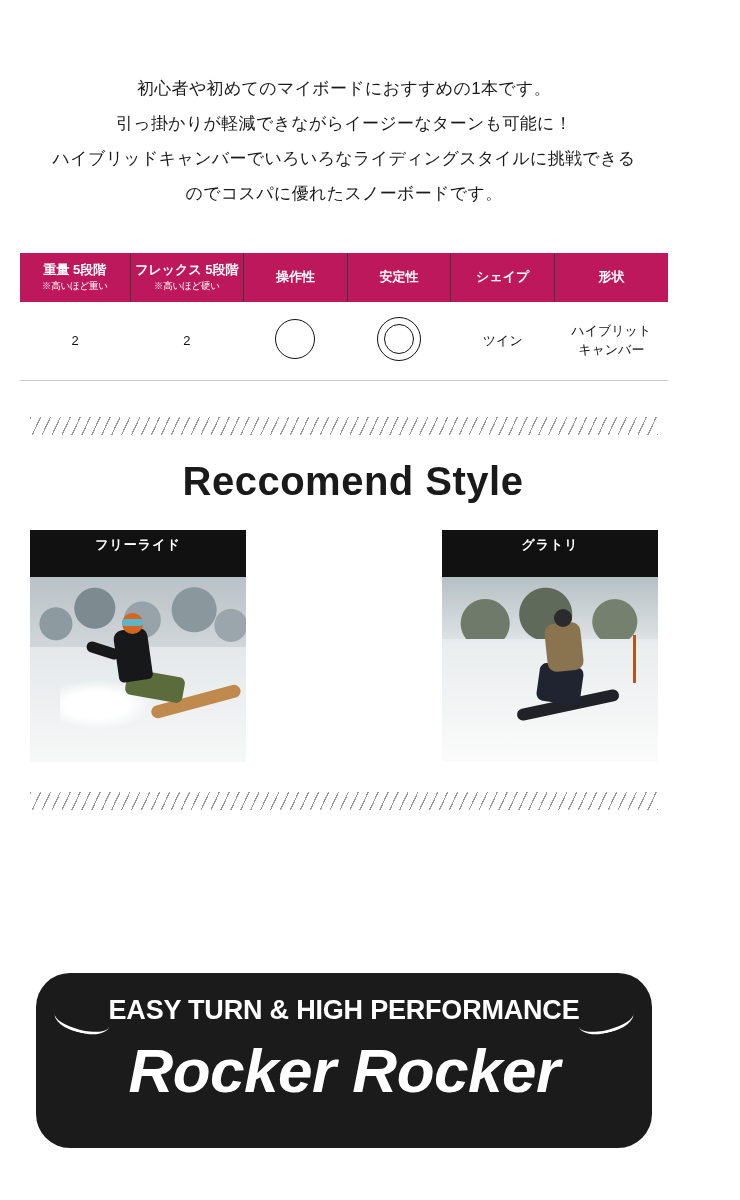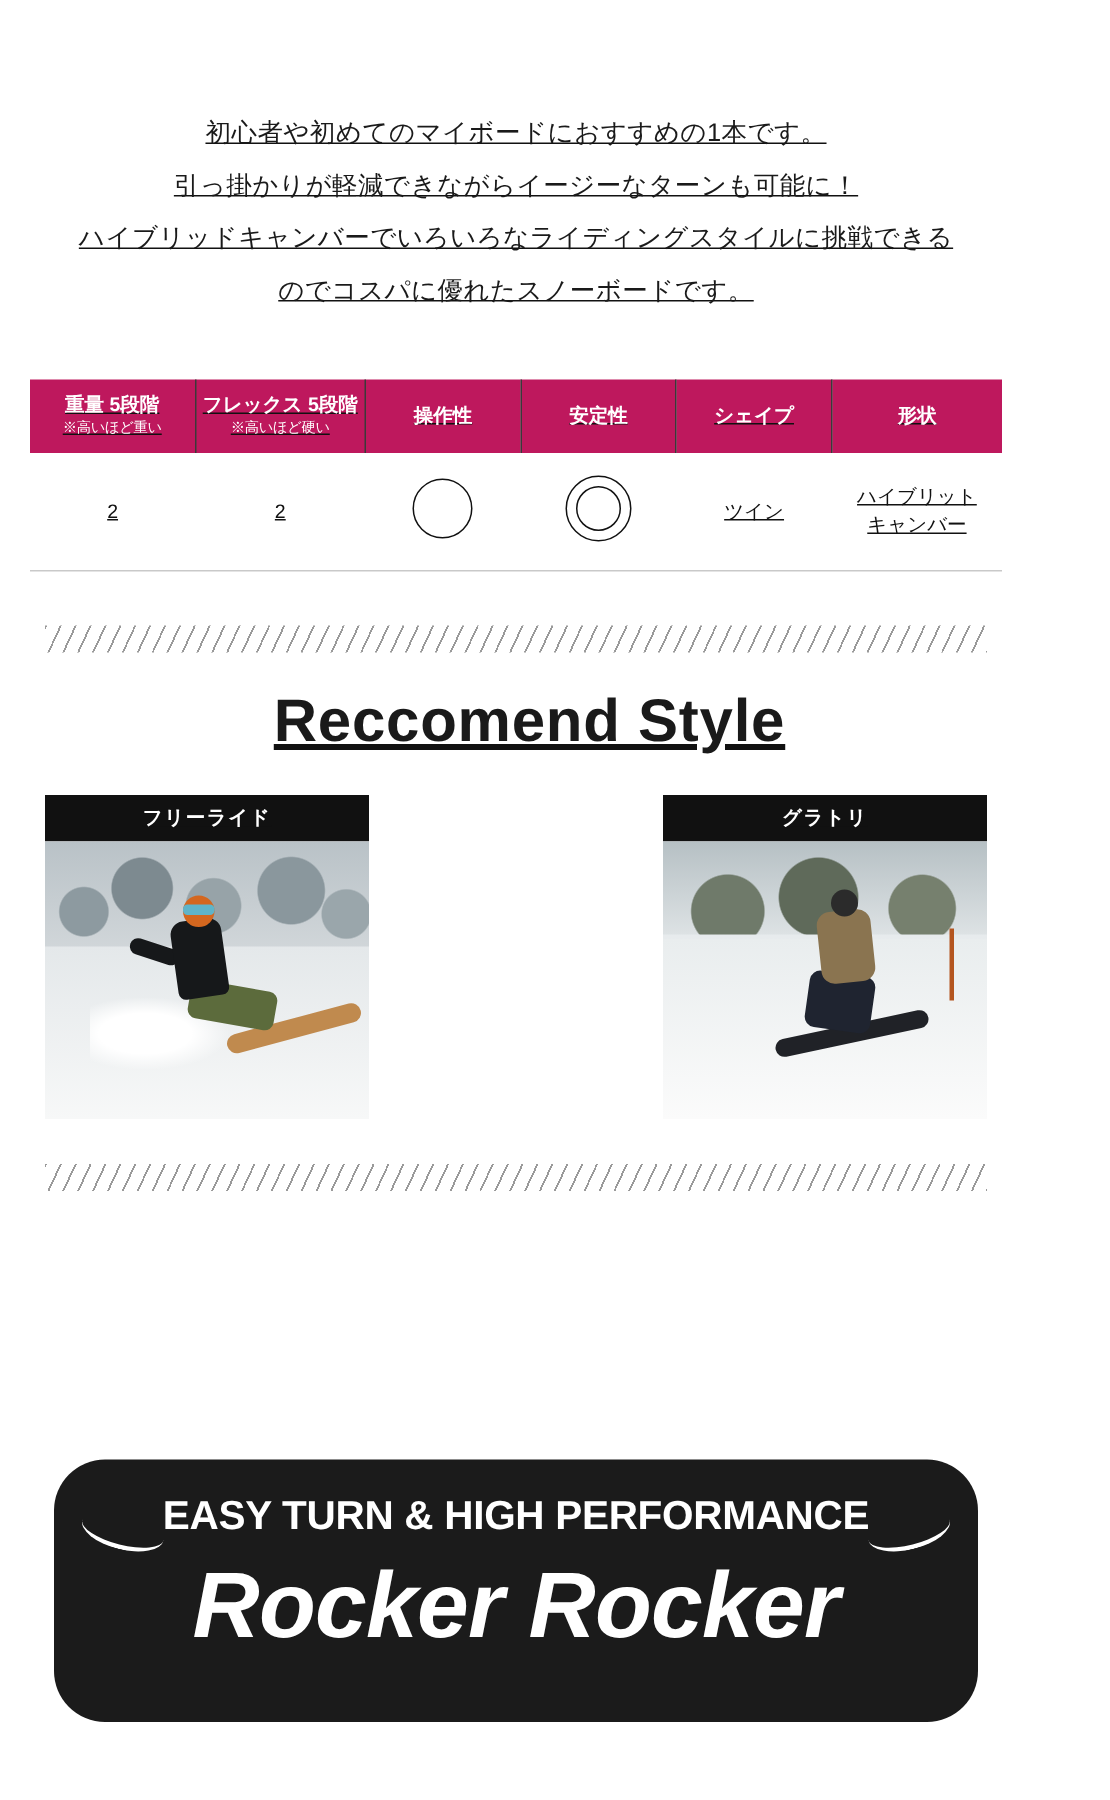--- a/index.html
+++ b/index.html
@@ -4,21 +4,21 @@
 <style>
   * { box-sizing: border-box; margin: 0; padding: 0; }
   html, body {
     width: 740px;
     height: 1200px;
     background: #ffffff;
     font-family: "Liberation Sans", sans-serif;
     color: #111111;
     overflow: hidden;
   }
-  .page { position: relative; width: 688px; height: 1200px; text-decoration: underline; }
+  .page { position: relative; width: 688px; height: 1200px; }
 
   
   .intro {
     padding-top: 72px;
     text-align: center;
     line-height: 2.05;
     font-size: 17px;
     letter-spacing: 0.3px;
     color: #1a1a1a;
   }
@@ -109,21 +109,21 @@
     justify-content: space-between;
     margin: 26px 30px 0 30px;
   }
   .card { width: 216px; }
   .card-head {
     background: #111111;
     color: #ffffff;
     text-align: center;
     font-size: 13px;
     font-weight: bold;
-    padding: 6px 0 7px 0;
+    padding: 6px 0 23px 0;
     letter-spacing: 1px;
   }
   .card-photo {
     height: 185px;
     position: relative;
     overflow: hidden;
   }
 
   
   .photo1 { background: linear-gradient(180deg,#d9dde0 0%,#cfd4d7 38%,#e8eaec 60%,#f2f3f4 100%); }

